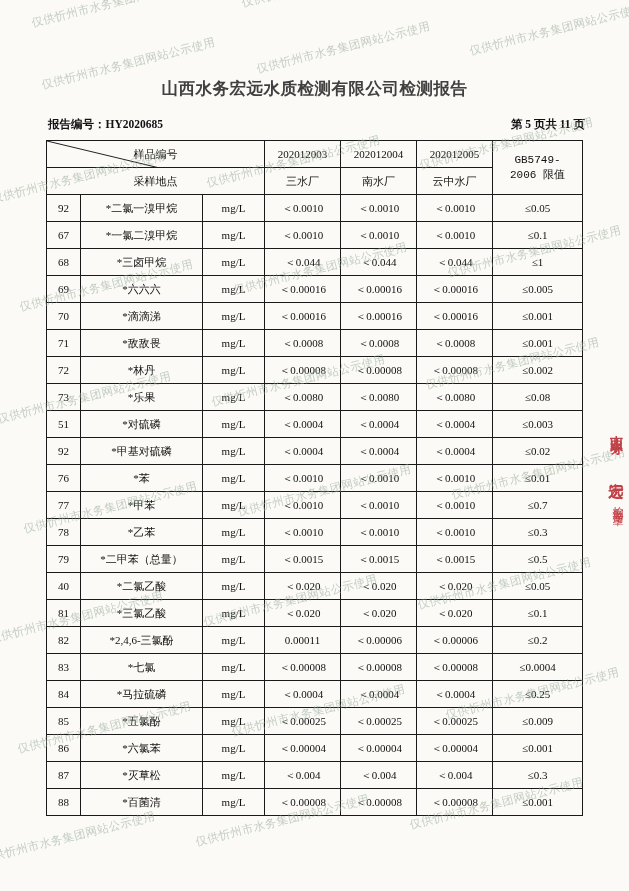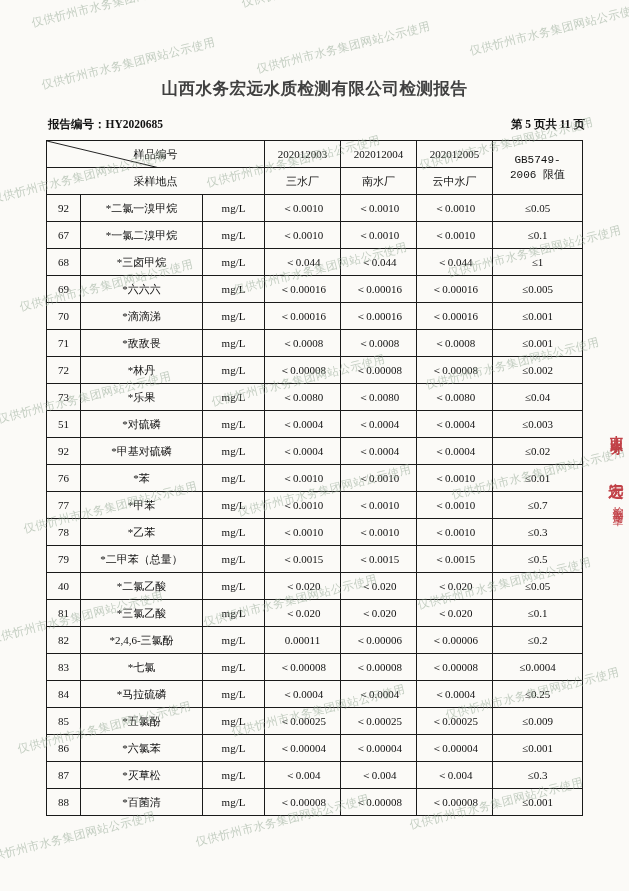--- a/index.html
+++ b/index.html
@@ -283,21 +283,21 @@
             <td>＜0.00008</td>
             <td>≤0.002</td>
           </tr>
         <tr>
             <td>73</td>
             <td class="name-left">*乐果</td>
             <td class="unit-cell">mg/L</td>
             <td>＜0.0080</td>
             <td>＜0.0080</td>
             <td>＜0.0080</td>
-            <td>≤0.04</td>
+            <td>≤0.08</td>
           </tr>
         <tr>
             <td>51</td>
             <td class="name-left">*对硫磷</td>
             <td class="unit-cell">mg/L</td>
             <td>＜0.0004</td>
             <td>＜0.0004</td>
             <td>＜0.0004</td>
             <td>≤0.003</td>
           </tr>

